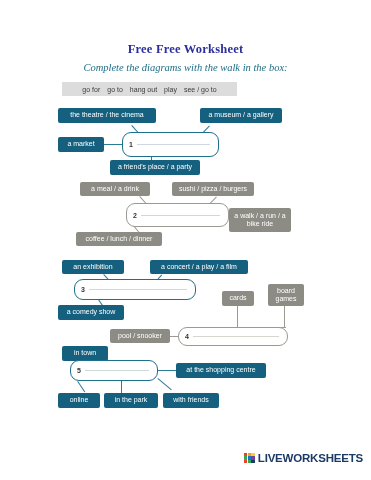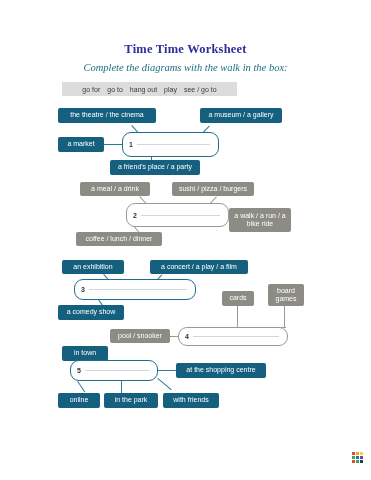--- a/index.html
+++ b/index.html
@@ -98,21 +98,21 @@
   .logo-text{
     font-size:11.5px;font-weight:bold;color:#1b3a64;
     letter-spacing:-.2px;
   }
 </style>
 </head>
 <body>
 
 <div class="page">
 
-  <div class="title">Time Time Worksheet</div>
+  <div class="title">Free Free Worksheet</div>
   <div class="subtitle">Complete the diagrams with the walk in the box:</div>
 
   <div class="wordbank">
     <span>go for</span>
     <span>go to</span>
     <span>hang out</span>
     <span>play</span>
     <span>see / go to</span>
   </div>
 
@@ -195,15 +195,16 @@
       <i style="background:#e8452c"></i>
         <i style="background:#f0a02a"></i>
         <i style="background:#f3d23b"></i>
       <i style="background:#35a853"></i>
         <i style="background:#1a73c8"></i>
         <i style="background:#7b3fa0"></i>
       <i style="background:#e8452c"></i>
         <i style="background:#35a853"></i>
         <i style="background:#1b3a64"></i>
     </span>
+    <span class="logo-text">LIVEWORKSHEETS</span>
   </div>
 
 </div>
 
 </body></html>

